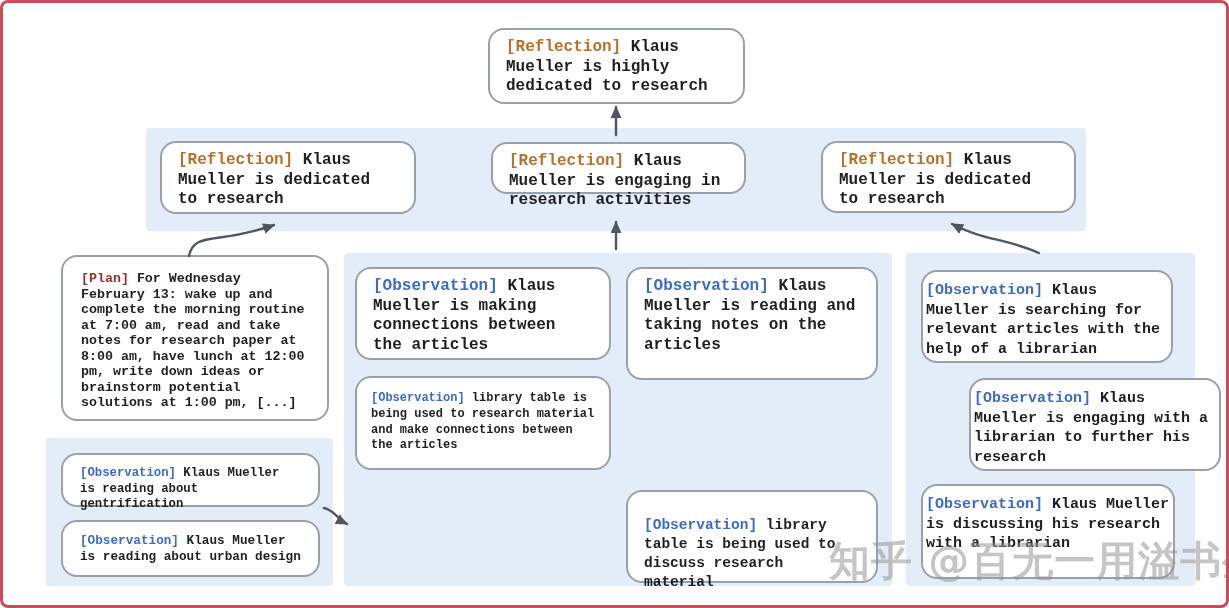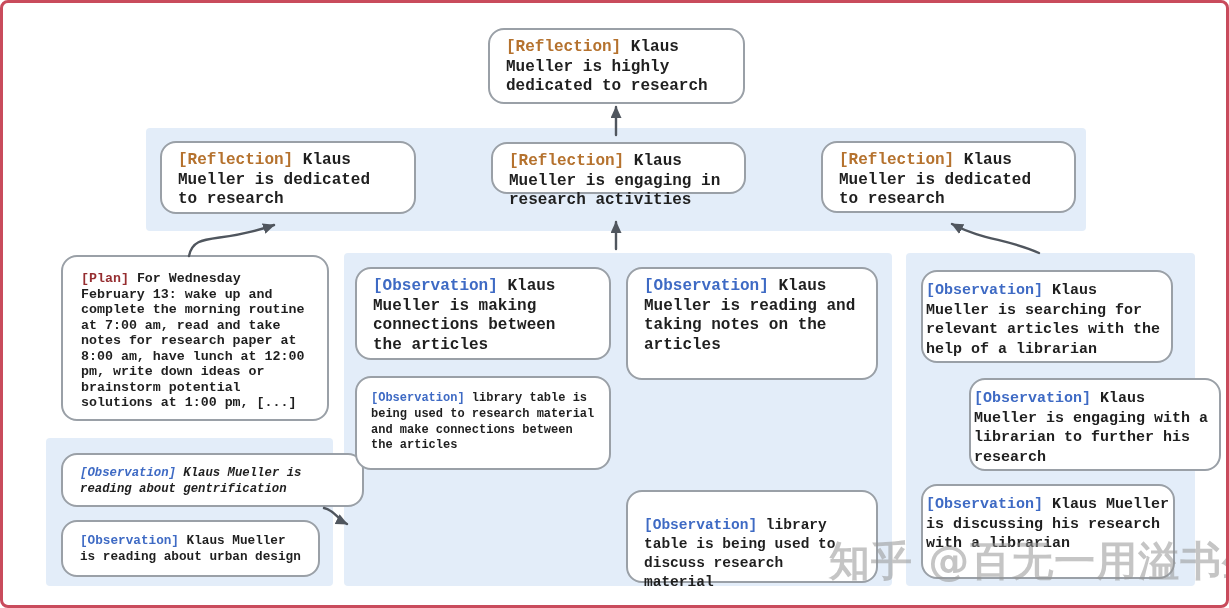--- a/index.html
+++ b/index.html
@@ -59,21 +59,21 @@
   <div class="node n-std" style="left:818px;top:138px;width:255px;height:72px;">
     <span class="tag-reflection">[Reflection]</span>
     <span>Klaus Mueller is dedicated to research</span>
   </div>
 
   <div class="node n-plan" style="left:58px;top:252px;width:268px;height:166px;">
     <span class="tag-plan">[Plan]</span>
     <span>For Wednesday February 13: wake up and complete the morning routine at 7:00 am, read and take notes for research paper at 8:00 am, have lunch at 12:00 pm, write down ideas or brainstorm potential solutions at 1:00 pm, [...]</span>
   </div>
 
-  <div class="node n-xs" style="left:58px;top:450px;width:303px;height:54px;font-style:italic;">
+  <div class="node n-xs" style="left:58px;top:450px;width:259px;height:54px;">
     <span class="tag-observation">[Observation]</span>
     <span>Klaus Mueller is reading about gentrification</span>
   </div>
   <div class="node n-sm2" style="left:58px;top:517px;width:259px;height:57px;">
     <span class="tag-observation">[Observation]</span>
     <span>Klaus Mueller is reading about urban design</span>
   </div>
 
   <div class="node n-std" style="left:352px;top:264px;width:256px;height:93px;">
     <span class="tag-observation">[Observation]</span>

